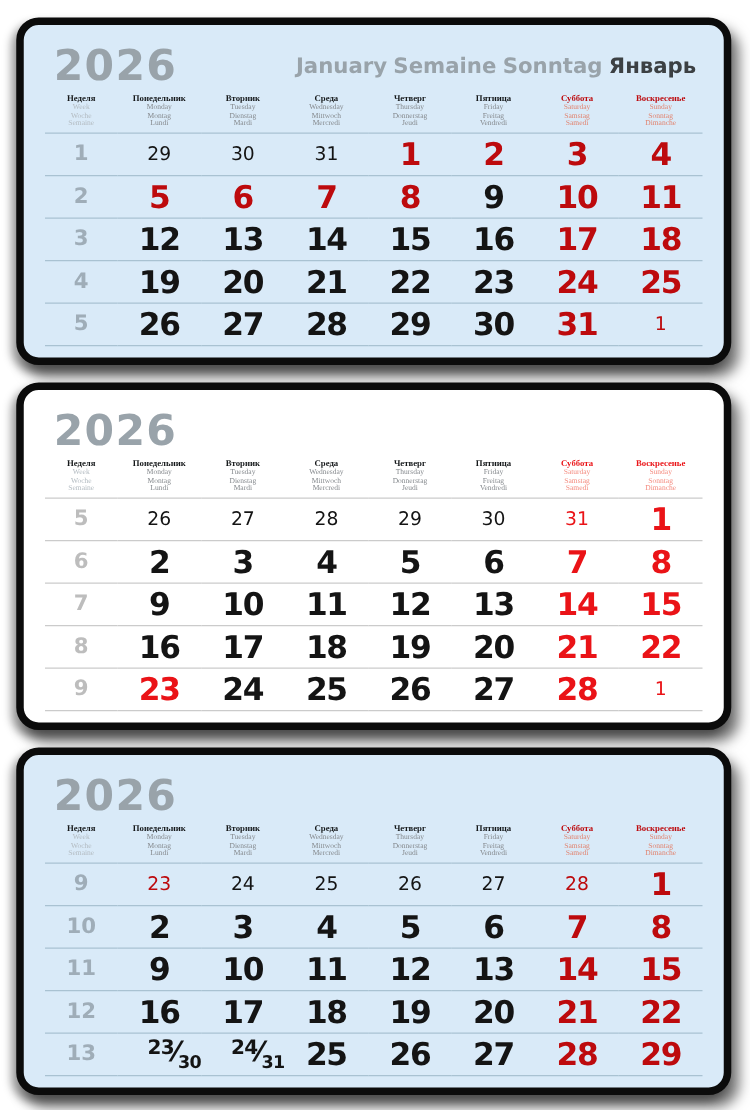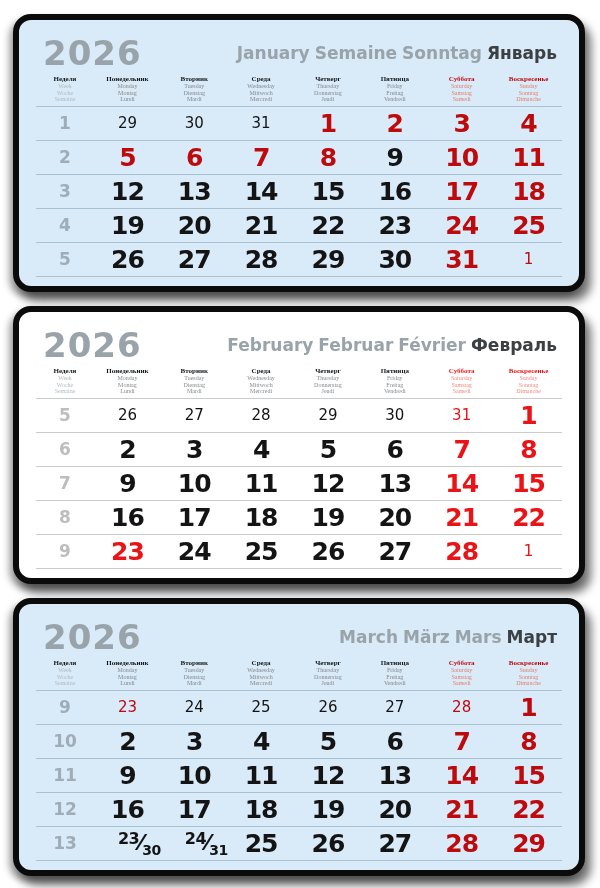--- a/index.html
+++ b/index.html
@@ -172,26 +172,20 @@
           <td class="date d-cur red">31</td>
           <td class="date d-adj red">1</td>
         </tr>
       </tbody>
     </table>
 </div>
 
 <div class="panel p2 white">
   <div class="panel-head">
     <div class="year">2026</div>
-    <div class="month-names">
-      <span>February</span>
-      <span>Februar</span>
-      <span>Février</span>
-      <span class="ru">Февраль</span>
-    </div>
   </div>
   <table class="cal">
       <colgroup>
         <col class="wcol">
         <col>
         <col>
         <col>
         <col>
         <col>
         <col>
@@ -300,26 +294,20 @@
           <td class="date d-cur red">28</td>
           <td class="date d-adj red">1</td>
         </tr>
       </tbody>
     </table>
 </div>
 
 <div class="panel p3 blue">
   <div class="panel-head">
     <div class="year">2026</div>
-    <div class="month-names">
-      <span>March</span>
-      <span>März</span>
-      <span>Mars</span>
-      <span class="ru">Март</span>
-    </div>
   </div>
   <table class="cal">
       <colgroup>
         <col class="wcol">
         <col>
         <col>
         <col>
         <col>
         <col>
         <col>

